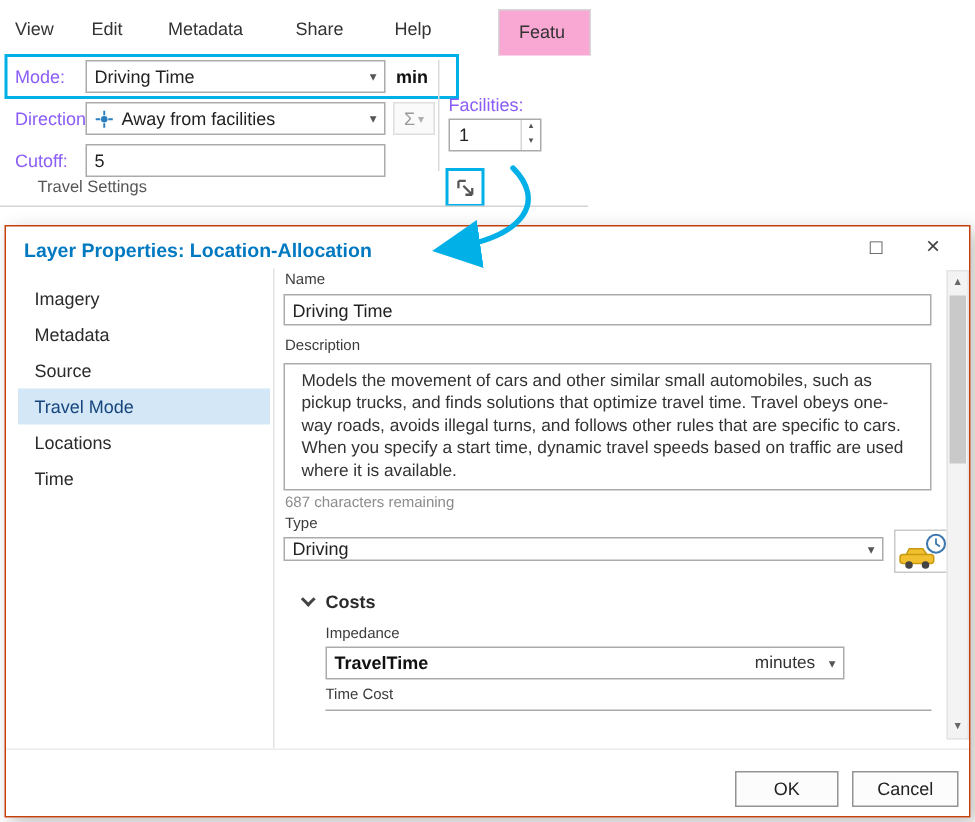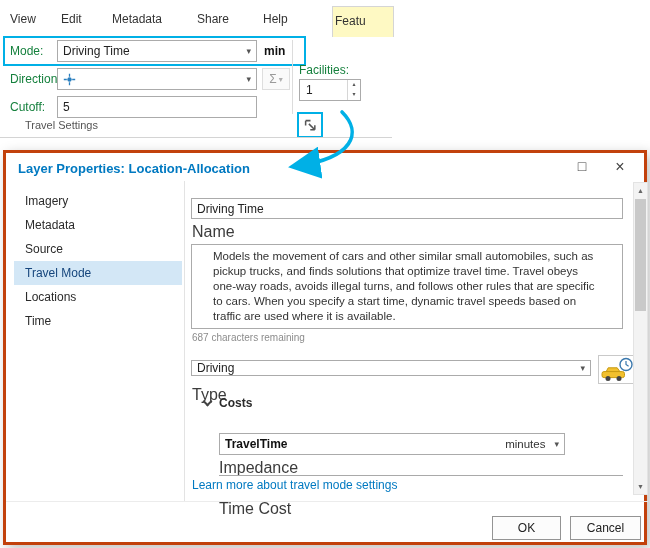--- a/index.html
+++ b/index.html
@@ -2,24 +2,24 @@
 <html style="--highlight-cyan: #00b0e6; --title-blue: #0079c1; --link-blue: #0079c1; --nav-selected-bg: #d3e7f6; --nav-selected-text: #15457c;"><head>
 <meta charset="utf-8">
 <style>
   * { box-sizing: border-box; margin: 0; padding: 0; }
   html,body { background:#fff; }
   body { font-family:"Liberation Sans", sans-serif; }
   .screen { position:relative; width:650px; height:548px; background:#fff; overflow:hidden; }
 
   
   .menu-item { position:absolute; top:12px; font-size:12px; color:#333; cursor:pointer; white-space:nowrap; }
-  .ctx-tab { position:absolute; left:332px; top:6px; width:62px; height:31px; background:#fef9c3;
+  .ctx-tab { position:absolute; left:332px; top:6px; width:62px; height:31px; background:#f9a8d4;
              border:1px solid #d5d5d5; border-bottom:none; font-size:12px; color:#333;
-             line-height:29px; padding-left:2px; overflow:hidden; white-space:nowrap; cursor:pointer; }
-  .fld-label { position:absolute; font-size:12px; color:#15803d; white-space:nowrap; }
+             line-height:29px; padding-left:13px; overflow:hidden; white-space:nowrap; cursor:pointer; }
+  .fld-label { position:absolute; font-size:12px; color:#8b5cf6; white-space:nowrap; }
   .dd { position:absolute; display:flex; align-items:center; gap:5px; border:1px solid #ababab;
         background:#fff; font-size:12px; color:#222; padding:0 5px; cursor:pointer; white-space:nowrap; overflow:hidden; }
   .dd .caret { margin-left:auto; font-size:9px; color:#555; flex:none; }
   .unit { position:absolute; font-size:12px; font-weight:bold; color:#111; }
   .hl-box { position:absolute; border:2px solid var(--highlight-cyan,#00b0e6); pointer-events:none; }
   .sigma-btn { position:absolute; left:262px; top:68px; width:28px; height:22px; border:1px solid #dedede;
                background:#fafafa; color:#9a9a9a; font-size:12px; display:flex; align-items:center;
                justify-content:center; gap:2px; cursor:pointer; }
   .sigma-btn .c2 { font-size:8px; color:#b0b0b0; }
   .vline { position:absolute; width:1px; background:#dcdcdc; }
@@ -29,31 +29,31 @@
   .sb { flex:1; font-size:6px; line-height:9px; text-align:center; color:#555; cursor:pointer; }
   .txt { position:absolute; border:1px solid #ababab; background:#fff; font-family:inherit;
          font-size:12px; color:#222; padding:0 5px; }
   .grp-label { position:absolute; left:25px; top:119px; width:250px; text-align:left; font-size:11px; color:#555; }
   .launcher { position:absolute; left:301px; top:116px; width:18px; height:18px; display:flex;
               align-items:center; justify-content:center; cursor:pointer; }
   .ribbon-bottom { position:absolute; left:0; top:137px; width:392px; height:1px; background:#d4d4d4; }
 
   
   .dialog { position:absolute; left:3px; top:150px; width:644px; height:395px; background:#fff;
-            border:3px solid #c2410c; box-shadow:4px 4px 12px rgba(0,0,0,0.25); }
+            border:1px solid #c2410c; box-shadow:4px 4px 12px rgba(0,0,0,0.25); }
   .dlg-title { position:absolute; left:12px; top:8px; font-size:13px; font-weight:600;
                color:var(--title-blue,#0079c1); white-space:nowrap; }
   .win-btn { position:absolute; top:5px; width:20px; text-align:center; font-size:14px; color:#444; cursor:pointer; }
   .nav-item { position:absolute; left:8px; width:168px; height:24px; line-height:24px; padding-left:11px;
               font-size:12px; color:#2b2b2b; cursor:pointer; white-space:nowrap; }
   .nav-item.selected { background:var(--nav-selected-bg,#d3e7f6); color:var(--nav-selected-text,#15457c); font-weight:normal; }
   .vsep { position:absolute; left:178px; top:28px; width:1px; height:320px; background:#e3e3e3; }
-  .sec-label { position:absolute; font-size:16px; color:#3c3c3c; white-space:nowrap;margin-top:40px; }
+  .sec-label { position:absolute; font-size:10px; color:#3c3c3c; white-space:nowrap; }
   .desc-box { position:absolute; left:185px; top:91px; width:432px; height:85px; border:1px solid #ababab;
-              background:#fff; font-size:11.5px; line-height:15px; color:#333; padding:4px 21px; overflow:hidden; }
+              background:#fff; font-size:11.5px; line-height:15px; color:#333; padding:4px 11px; overflow:hidden; }
   .muted { position:absolute; font-size:10px; color:#8c8c8c; white-space:nowrap; }
   .expander { position:absolute; left:198px; top:243px; display:flex; align-items:center; gap:8px; cursor:pointer; }
   .chev { width:7px; height:7px; border-left:2px solid #444; border-bottom:2px solid #444;
           transform:rotate(-45deg); margin-top:-3px; }
   .exp-label { font-size:12px; font-weight:bold; color:#2b2b2b; }
   .imp-val { font-weight:bold; color:#111; }
   .imp-unit { margin-left:auto; font-size:11.5px; color:#333; }
   .clip-line { position:absolute; left:213px; top:322px; width:404px; height:1px; background:#a9a9a9; }
   .link { position:absolute; left:186px; top:325px; font-size:12px; color:var(--link-blue,#0079c1); cursor:pointer; white-space:nowrap; }
   .footer-line { position:absolute; left:0; top:348px; width:642px; height:1px; background:#ececec; }
@@ -90,20 +90,21 @@
     </div>
     <span class="unit" style="left:264px; top:44px">min</span>
     <div class="hl-box" style="left:3px; top:36px; width:303px; height:30px"></div>
 
     <span class="fld-label" style="left:10px; top:72px">Direction:</span>
     <div class="dd" style="left:57px; top:68px; width:200px; height:22px">
       <svg width="13" height="13" viewBox="0 0 13 13">
         <circle cx="6.5" cy="6.5" r="2.2" fill="#2b7fbf"></circle>
         <path d="M6.5 3.8 L6.5 0.8 M6.5 9.2 L6.5 12.2 M3.8 6.5 L0.8 6.5 M9.2 6.5 L12.2 6.5" stroke="#2b7fbf" stroke-width="1.3"></path>
       </svg>
+      <span>Away from facilities</span>
       <span class="caret">▾</span>
     </div>
     <div class="sigma-btn">
       <span>Σ</span>
       <span class="c2">▾</span>
     </div>
     <div class="vline" style="left:292px; top:40px; height:74px"></div>
 
     <span class="fld-label" style="left:299px; top:63px">Facilities:</span>
     <div class="spin" style="left:299px; top:79px; width:62px; height:22px">
@@ -178,21 +179,20 @@
 
     <span class="sec-label" style="left:213px; top:307px">Time Cost</span>
     <div class="clip-line"></div>
 
     <div class="scrollbar">
       <span class="scroll-arrow" style="top:1px">▲</span>
       <div class="scroll-thumb"></div>
       <span class="scroll-arrow" style="bottom:1px">▼</span>
     </div>
 
-    <a class="link">Learn more about travel mode settings</a>
     <div class="footer-line"></div>
 
     <button class="btn" style="left:486px; width:69px">OK</button>
     <button class="btn" style="left:564px; width:71px">Cancel</button>
   </div>
 
   <svg class="arrow-overlay">
     <defs>
       <marker id="ah" markerWidth="9" markerHeight="9" refX="6.5" refY="4.5" orient="auto">
         <path d="M0,0 L9,4.5 L0,9 z" fill="#00b0e6"></path>

